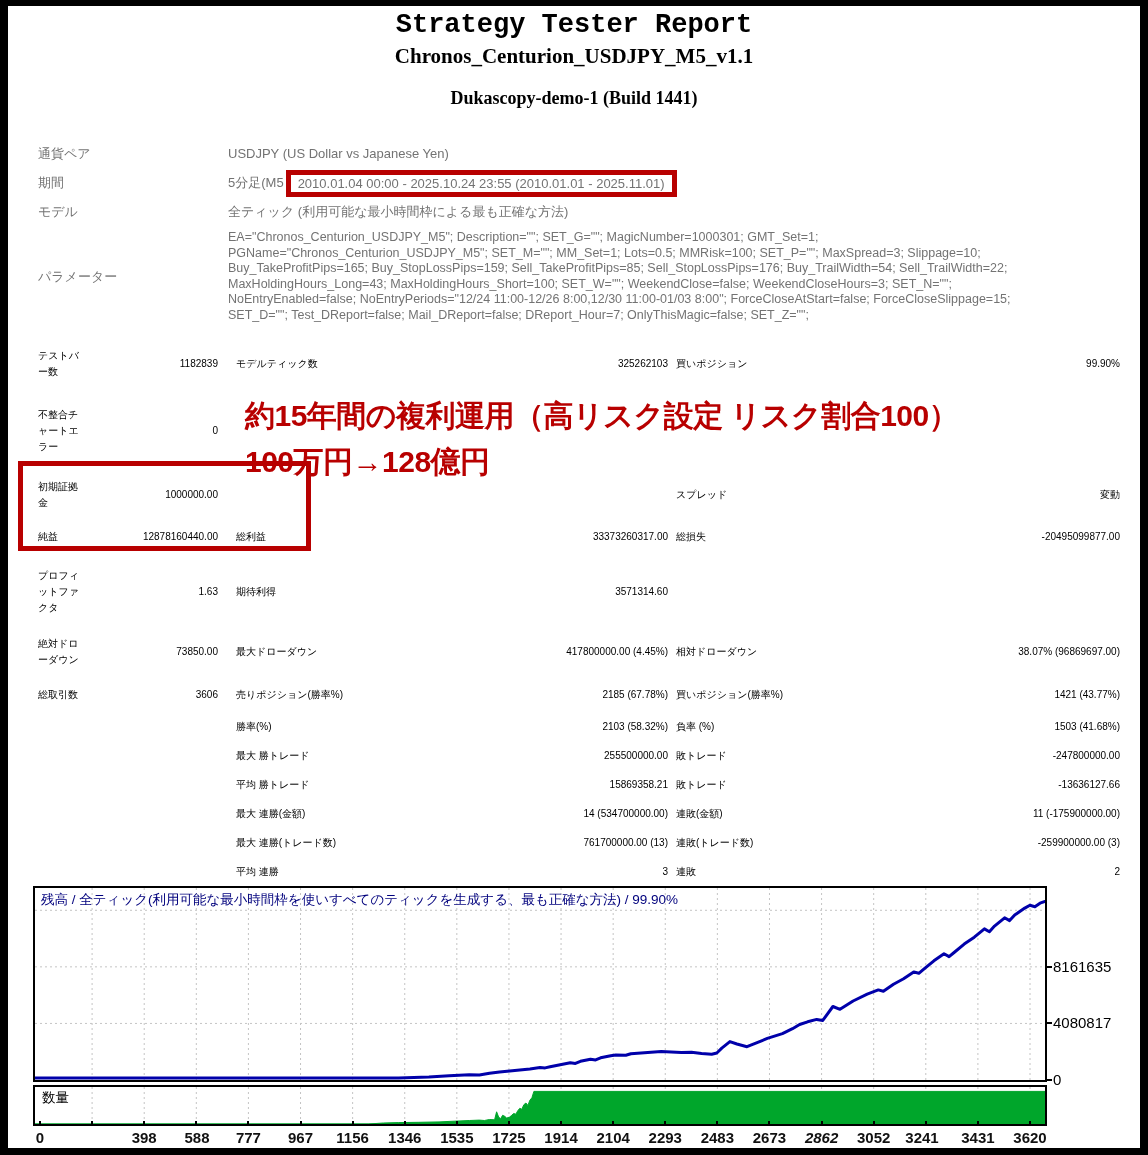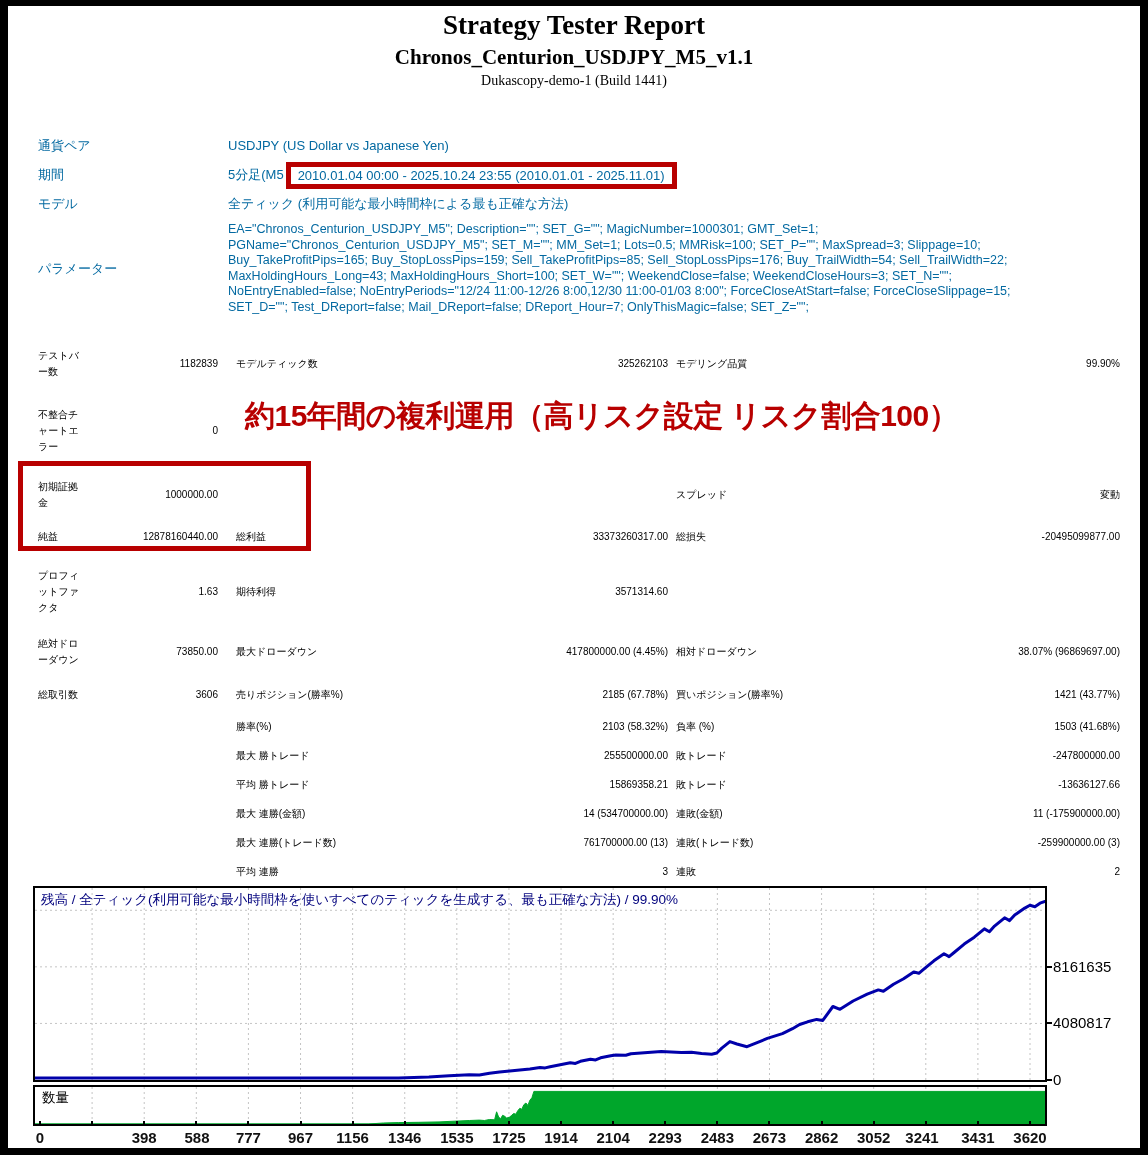--- a/index.html
+++ b/index.html
@@ -3,25 +3,25 @@
 <meta charset="utf-8">
 <style>
   :root{ --red:#b80000; --line:#0000aa; --green:#00a62b; --navy:#00007d; }
   *{margin:0;padding:0;box-sizing:border-box;}
   body{background:#444;font-family:"Liberation Sans","DejaVu Sans",sans-serif;}
   #page{position:relative;width:1148px;height:1155px;background:#fff;overflow:hidden;margin:0 auto;}
   
   #frame{position:absolute;inset:0;border-style:solid;border-color:#000;border-width:6px 8px 7px 8px;pointer-events:none;z-index:50;}
   
   #header{position:absolute;left:0;top:10px;width:100%;text-align:center;font-family:"Liberation Serif","DejaVu Serif",serif;color:#000;}
-  #rtitle{font-size:27px;font-weight:700;}
+  #rtitle{font-size:27px;font-weight:700;font-family:Liberation Mono, monospace;}
   #rsub{font-size:21px;font-weight:700;margin-top:4px;}
-  #rbuild{font-size:14px;font-weight:400;margin-top:3px;}
-  
-  #info{position:absolute;left:38px;top:131px;width:1082px;font-size:13px;color:#0369a1;}
+  #rbuild{font-size:18px;font-weight:700;margin-top:19px;}
+  
+  #info{position:absolute;left:38px;top:139px;width:1082px;font-size:13px;color:#737373;}
   .irow{display:grid;grid-template-columns:190px 1fr;min-height:29px;align-items:center;}
   .params .ivalue{font-size:12.5px;line-height:15.5px;white-space:pre-line;padding:4px 0;}
   .hl-inline{display:inline-block;border:5px solid var(--red);padding:1px 7px;margin:-8px 0 -8px 2px;vertical-align:middle;}
   
   #stats{position:absolute;left:38px;top:340px;width:1082px;font-size:10px;color:#000;}
   .srow{display:grid;grid-template-columns:70px 110px 190px 260px 222px 230px;align-items:center;}
   .sc{line-height:16px;}
   .pre{white-space:pre-line;}
   .c3{padding-left:18px;}
   .c5{padding-left:8px;}
@@ -77,21 +77,21 @@
     </div>
   </div>
 
   <div id="stats">
     <div class="srow" style="height:48px">
         <div class="sc c1 pre">テストバ
 ー数</div>
         <div class="sc c2 val">1182839</div>
         <div class="sc c3">モデルティック数</div>
         <div class="sc c4 val">325262103</div>
-        <div class="sc c5">モデリング品質</div>
+        <div class="sc c5">買いポジション</div>
         <div class="sc c6 val">99.90%</div>
       </div>
     <div class="srow" style="height:86px">
         <div class="sc c1 pre">不整合チ
 ャートエ
 ラー</div>
         <div class="sc c2 val">0</div>
         <div class="sc c3"></div>
         <div class="sc c4 val"></div>
         <div class="sc c5"></div>
@@ -185,20 +185,21 @@
         <div class="sc c1 pre"></div>
         <div class="sc c2 val"></div>
         <div class="sc c3">平均 連勝</div>
         <div class="sc c4 val">3</div>
         <div class="sc c5">連敗</div>
         <div class="sc c6 val">2</div>
       </div>
   </div>
 
   <div id="ann1">約15年間の複利運用（高リスク設定 リスク割合100）</div>
+  <div id="ann2">100万円→128億円</div>
   <div id="hlbox2"></div>
 
   <div id="balpanel">
     <svg id="balance-svg" width="1010" height="192" viewBox="0 0 1010 192">
         <line x1="57.10526315789474" y1="0" x2="57.10526315789474" y2="192" stroke="#c4c4c4" stroke-dasharray="2,3" stroke-width="1"></line>
         <line x1="109.21052631578948" y1="0" x2="109.21052631578948" y2="192" stroke="#c4c4c4" stroke-dasharray="2,3" stroke-width="1"></line>
         <line x1="161.31578947368422" y1="0" x2="161.31578947368422" y2="192" stroke="#c4c4c4" stroke-dasharray="2,3" stroke-width="1"></line>
         <line x1="213.42105263157896" y1="0" x2="213.42105263157896" y2="192" stroke="#c4c4c4" stroke-dasharray="2,3" stroke-width="1"></line>
         <line x1="265.5263157894737" y1="0" x2="265.5263157894737" y2="192" stroke="#c4c4c4" stroke-dasharray="2,3" stroke-width="1"></line>
         <line x1="317.63157894736844" y1="0" x2="317.63157894736844" y2="192" stroke="#c4c4c4" stroke-dasharray="2,3" stroke-width="1"></line>
@@ -279,21 +280,21 @@
       <div class="xlabel" style="left: 561.053px;">1914</div>
       <div class="xtick" style="left: 560.053px;"></div>
       <div class="xlabel" style="left: 613.158px;">2104</div>
       <div class="xtick" style="left: 612.158px;"></div>
       <div class="xlabel" style="left: 665.263px;">2293</div>
       <div class="xtick" style="left: 664.263px;"></div>
       <div class="xlabel" style="left: 717.368px;">2483</div>
       <div class="xtick" style="left: 716.368px;"></div>
       <div class="xlabel" style="left: 769.474px;">2673</div>
       <div class="xtick" style="left: 768.474px;"></div>
-      <div class="xlabel" style="left: 821.579px;">2862</div>
+      <div class="xlabel" style="left: 821.579px; font-style: italic;">2862</div>
       <div class="xtick" style="left: 820.579px;"></div>
       <div class="xlabel" style="left: 873.684px;">3052</div>
       <div class="xtick" style="left: 872.684px;"></div>
       <div class="xlabel" style="left: 922px;">3241</div>
       <div class="xtick" style="left: 924.789px;"></div>
       <div class="xlabel" style="left: 977.895px;">3431</div>
       <div class="xtick" style="left: 976.895px;"></div>
       <div class="xlabel" style="left: 1030px;">3620</div>
       <div class="xtick" style="left: 1029px;"></div>
     </div>

